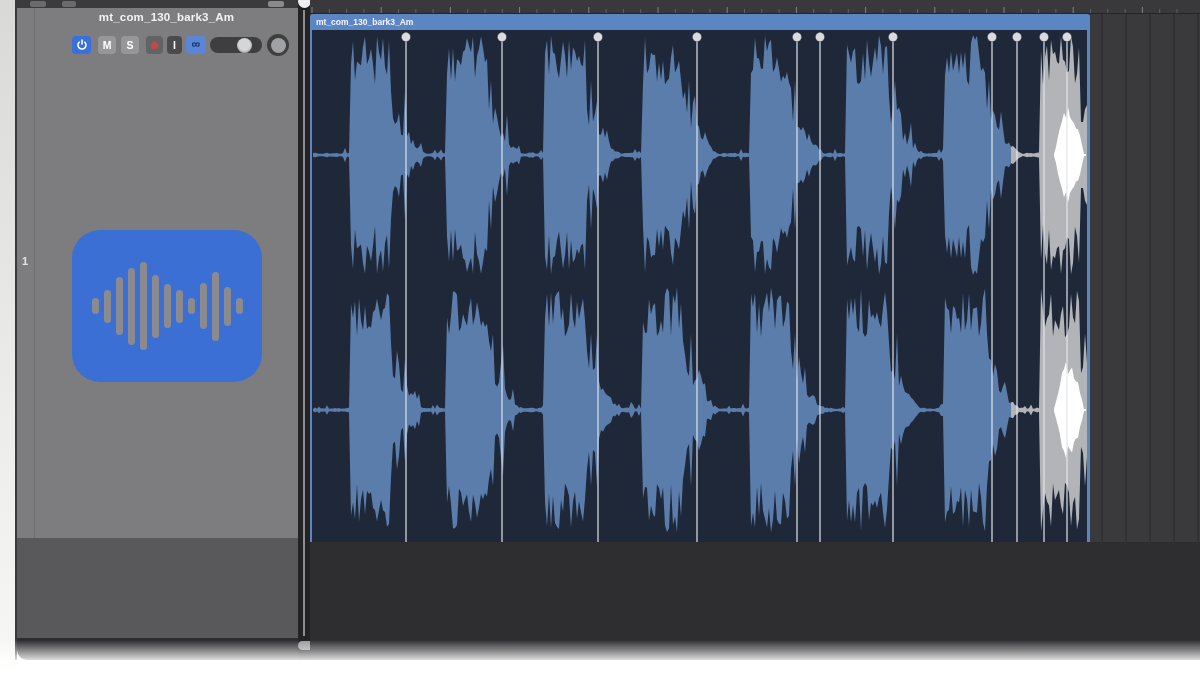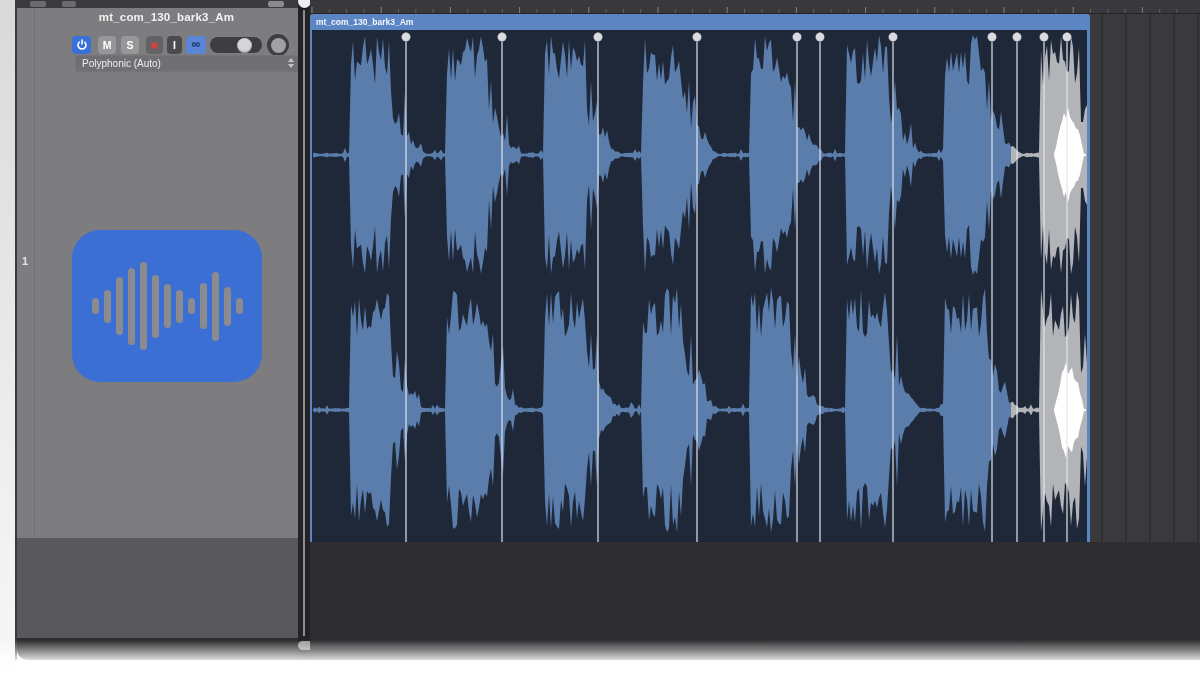--- a/index.html
+++ b/index.html
@@ -121,27 +121,20 @@
         <div class="hbtn btn-input">I</div>
         <div class="hbtn btn-flex">∞</div>
         <div class="vol-slider">
           <div class="vol-knob"></div>
         </div>
         <div class="pan-knob">
           <div class="pan-face"></div>
         </div>
       </div>
 
-      <div class="abs flex-dropdown">
-        <span>Polyphonic (Auto)</span>
-        <span class="dd-stepper">
-          <span class="dd-up"></span>
-            <span class="dd-down"></span>
-        </span>
-      </div>
 
       <div class="abs track-icon">
         <div class="icon-bars" id="icon-bars">
             <div class="icon-bar" style="height: 16px;"></div>
             <div class="icon-bar" style="height: 33px;"></div>
             <div class="icon-bar" style="height: 58px;"></div>
             <div class="icon-bar" style="height: 77px;"></div>
             <div class="icon-bar" style="height: 88px;"></div>
             <div class="icon-bar" style="height: 63px;"></div>
             <div class="icon-bar" style="height: 44px;"></div>

